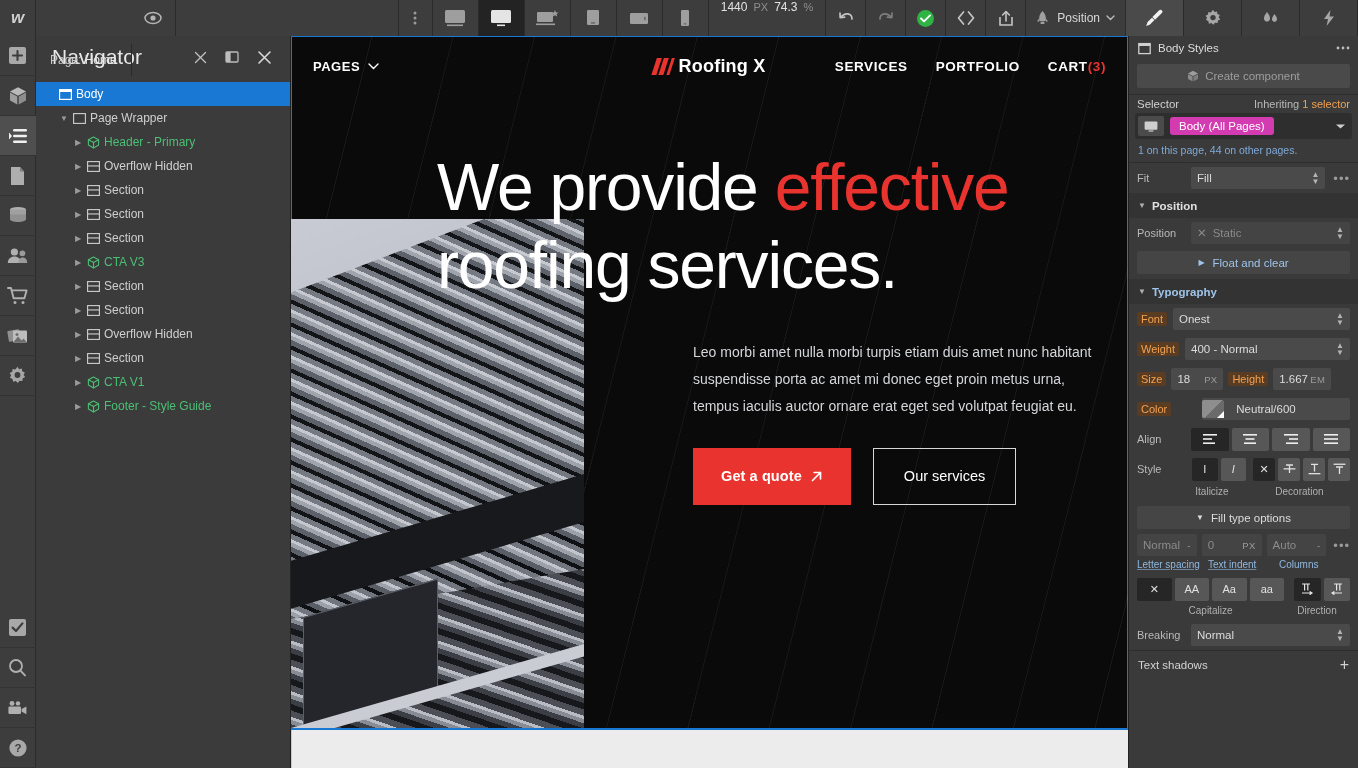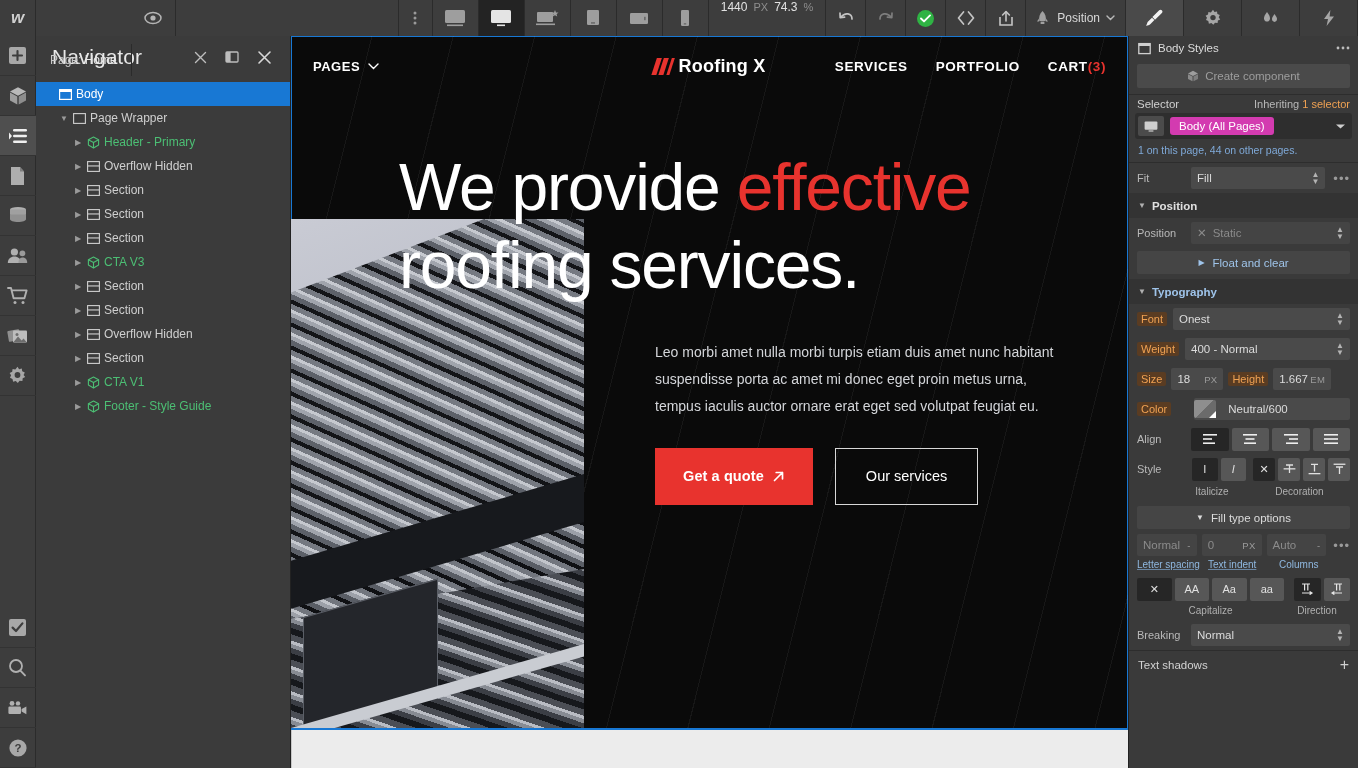--- a/index.html
+++ b/index.html
@@ -131,21 +131,21 @@
   }
   .hero-img .glass {
     position:absolute; left:4%; top:72%; width:46%; height:22%; background:#24262b;
     transform: skewY(-16deg); border:1px solid #5b5f67;
   }
   .hero-img .beam {
     position:absolute; left:-6%; top:88%; width:120%; height:12px; background:#c9ccd2;
     transform: rotate(-16deg);
   }
 
-  .hero-copy { position: relative; padding: 0 0 0 8px; }
+  .hero-copy { position: relative; padding: 0 0 0 0; margin-left: 46px; }
   .hero-h1 {
     position: relative; z-index: 4; margin: 0; padding: 53px 0 0 100px;
     font-size: 66px; line-height: 1.18; font-weight: 500; color: #ffffff;
     letter-spacing: -1.2px; max-width: 790px;
   }
   .hero-h1 .hl { color: #e8332e; }
   .hero-p {
     position: relative; z-index: 4; margin: 34px 0 0 0; padding-left: 356px;
     font-size: 14px; line-height: 1.95; color: #d4d6da; max-width: 770px;
   }
@@ -796,21 +796,21 @@
           <span>18</span>
           <span class="unit">PX</span>
         </span>
         <span class="rp-label hl" style="width:auto">Height</span>
         <span class="field" style="flex:0 0 58px">
           <span>1.667</span>
           <span class="unit">EM</span>
         </span>
       </div>
       <div class="rp-row" style="min-height:30px">
-        <span class="rp-label hl" style="width:auto;flex:0 0 auto;margin-right:17px">Color</span>
+        <span class="rp-label hl" style="width:auto;flex:0 0 auto;margin-right:25px">Color</span>
         <span class="field" style="padding:0">
           <span class="swatch"></span>
           <span style="padding-left:12px">Neutral/600</span>
         </span>
       </div>
 
       <div class="rp-row" style="min-height:30px">
         <span class="rp-label">Align</span>
         <span class="seg">
           <div class="on">

